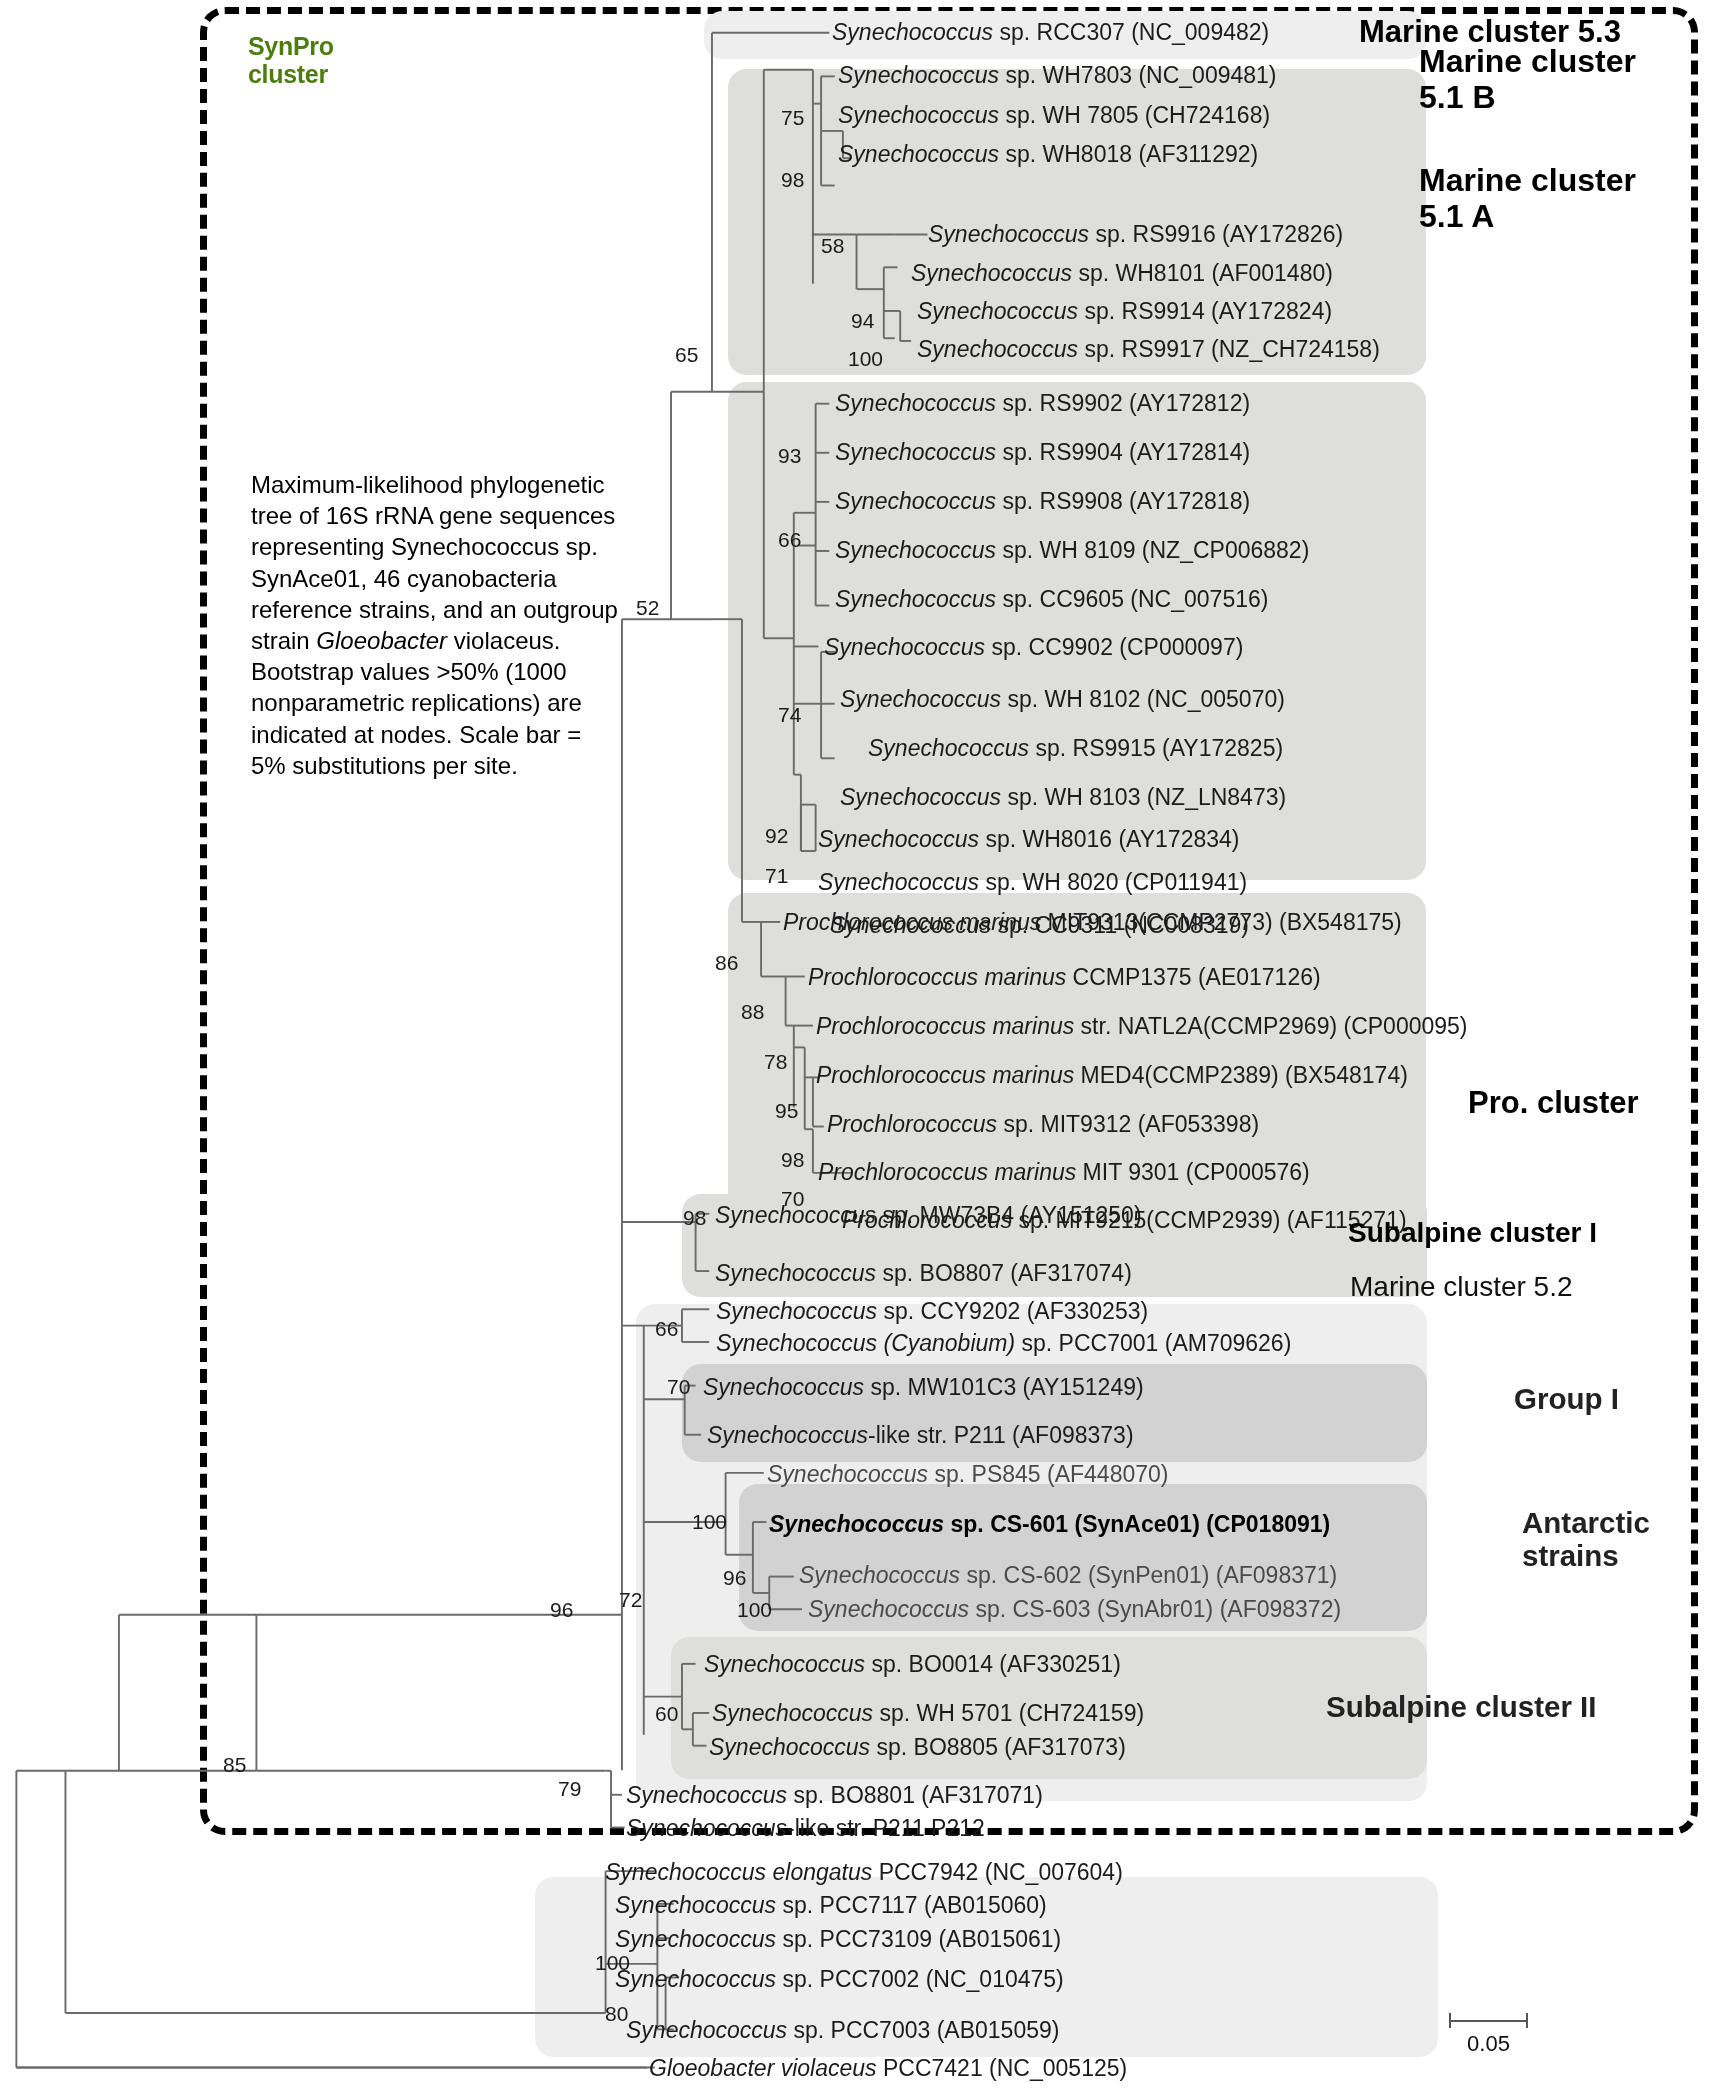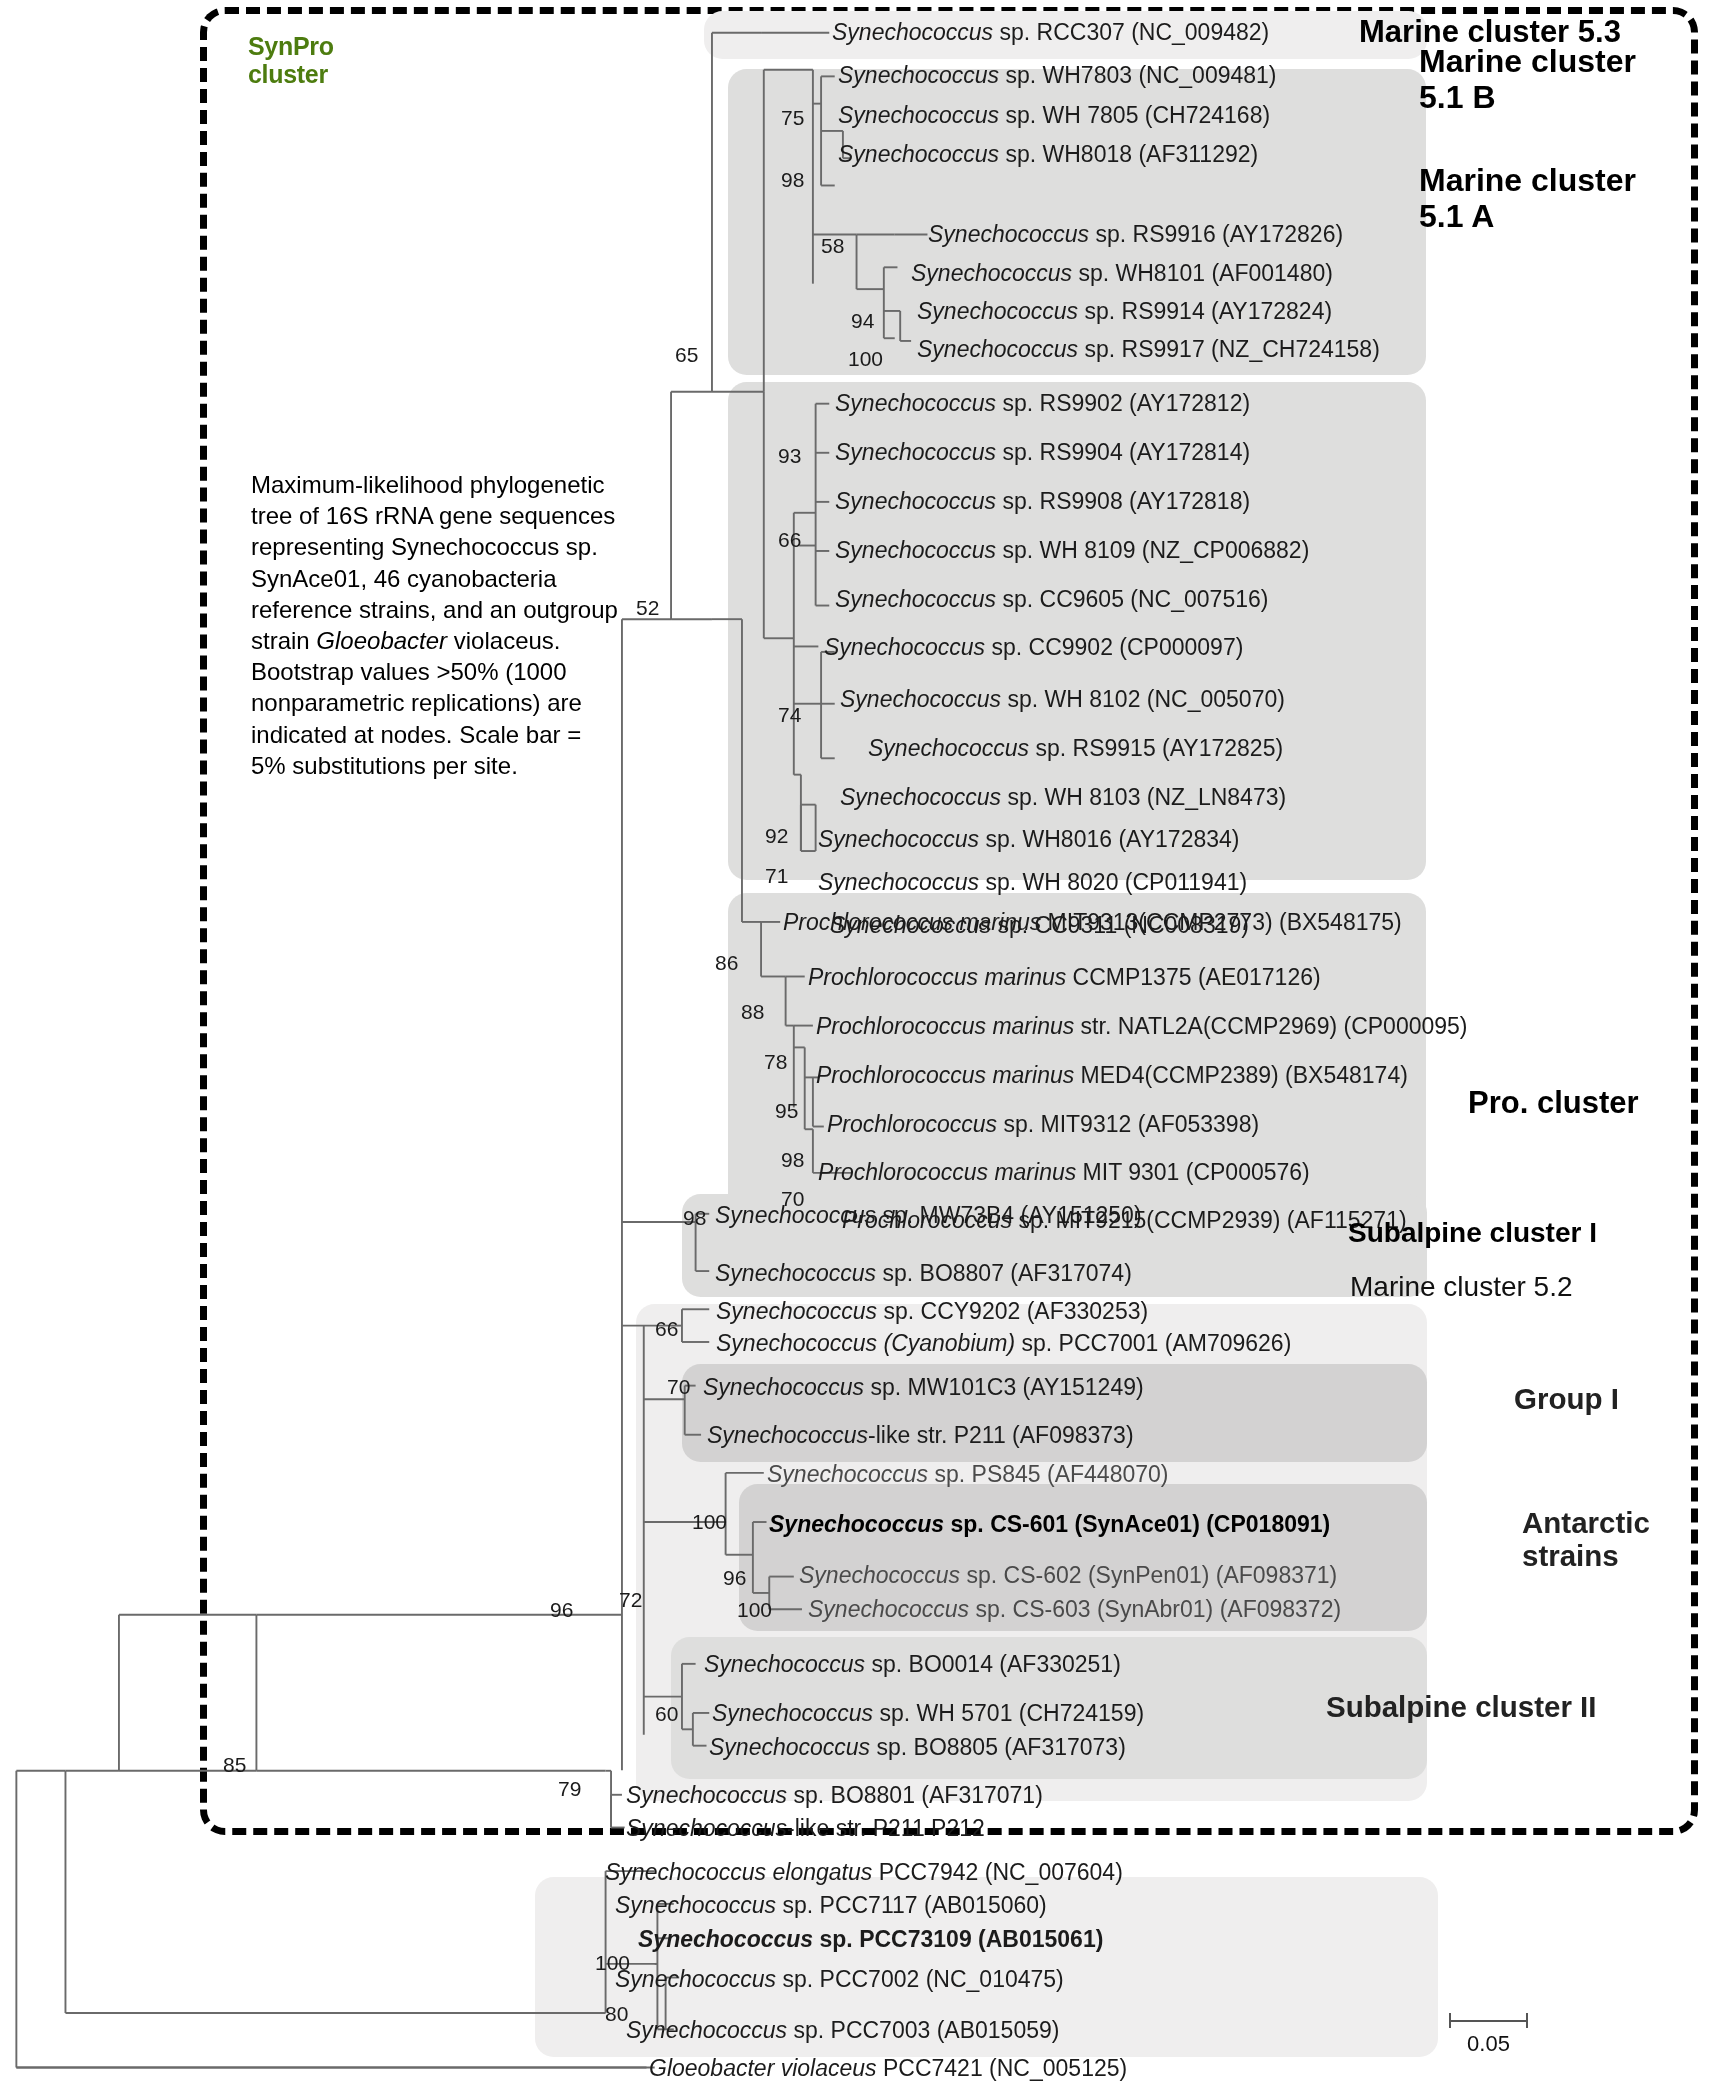--- a/index.html
+++ b/index.html
@@ -334,21 +334,21 @@
   <div class="taxon" style="left:704px;top:1653px;"><span class="g">Synechococcus </span><span>sp. BO0014 (AF330251)</span></div>
   <div class="taxon" style="left:712px;top:1702px;"><span class="g">Synechococcus </span><span>sp. WH 5701 (CH724159)</span></div>
   <div class="taxon" style="left:709px;top:1736px;"><span class="g">Synechococcus </span><span>sp. BO8805 (AF317073)</span></div>
 
   <div class="taxon" style="left:626px;top:1784px;"><span class="g">Synechococcus </span><span>sp. BO8801 (AF317071)</span></div>
   <div class="taxon" style="left:626px;top:1817px;"><span class="g">Synechococcus</span><span>-like str. P211 P212</span></div>
 
   <div class="taxon" style="left:605px;top:1861px;"><span class="g">Synechococcus elongatus </span><span>PCC7942 (NC_007604)</span></div>
 
   <div class="taxon" style="left:615px;top:1894px;"><span class="g">Synechococcus </span><span>sp. PCC7117 (AB015060)</span></div>
-  <div class="taxon" style="left:638px;top:1928px;font-weight:bold;"><span class="g">Synechococcus </span><span>sp. PCC73109 (AB015061)</span></div>
+  <div class="taxon" style="left:615px;top:1928px;"><span class="g">Synechococcus </span><span>sp. PCC73109 (AB015061)</span></div>
   <div class="taxon" style="left:615px;top:1968px;"><span class="g">Synechococcus </span><span>sp. PCC7002 (NC_010475)</span></div>
   <div class="taxon" style="left:626px;top:2019px;"><span class="g">Synechococcus </span><span>sp. PCC7003 (AB015059)</span></div>
 
   <div class="taxon" style="left:649px;top:2057px;"><span class="g">Gloeobacter violaceus </span><span>PCC7421 (NC_005125)</span></div>
 
   <div class="boot" style="left:781px;top:107px;">75</div>
   <div class="boot" style="left:781px;top:169px;">98</div>
   <div class="boot" style="left:821px;top:235px;">58</div>
   <div class="boot" style="left:851px;top:310px;">94</div>
   <div class="boot" style="left:848px;top:348px;">100</div>

